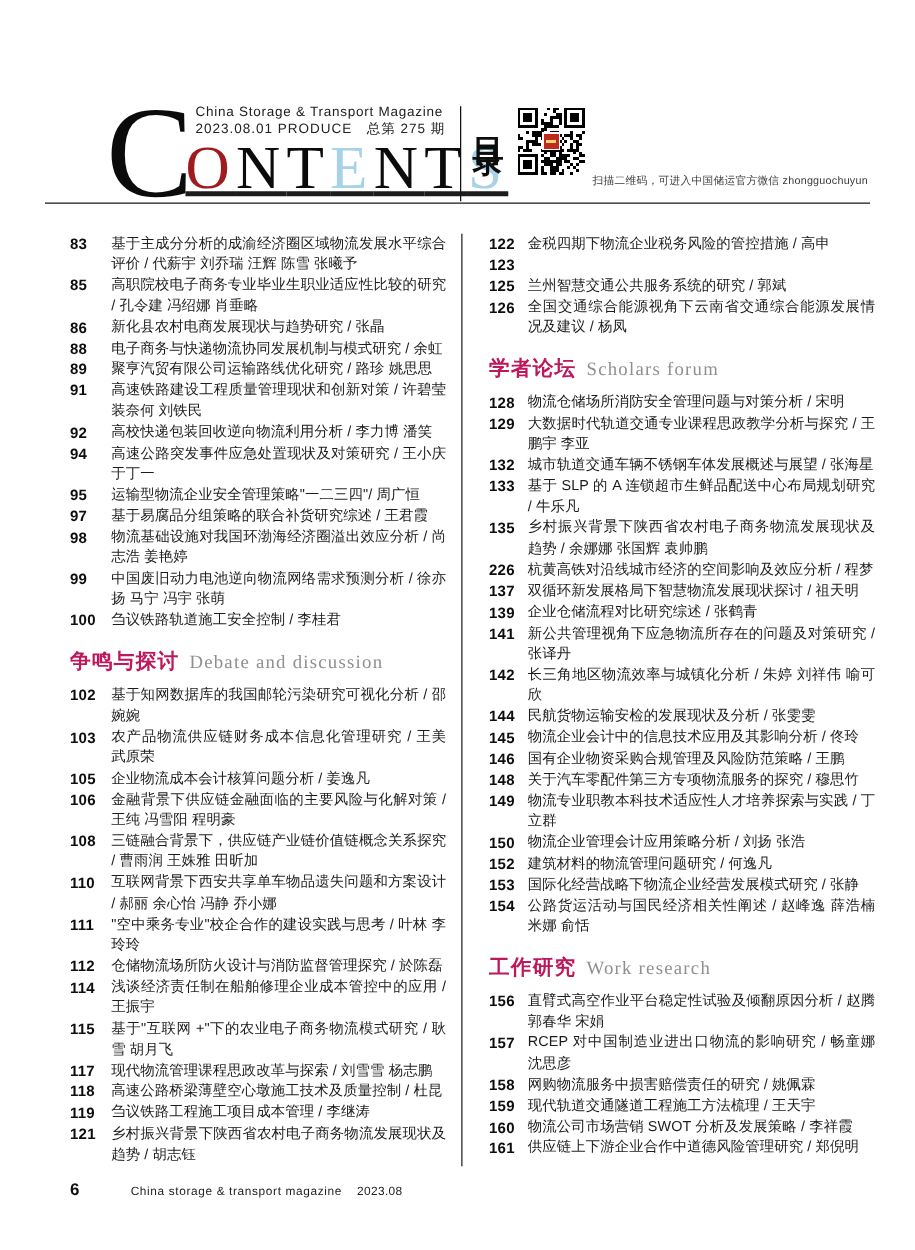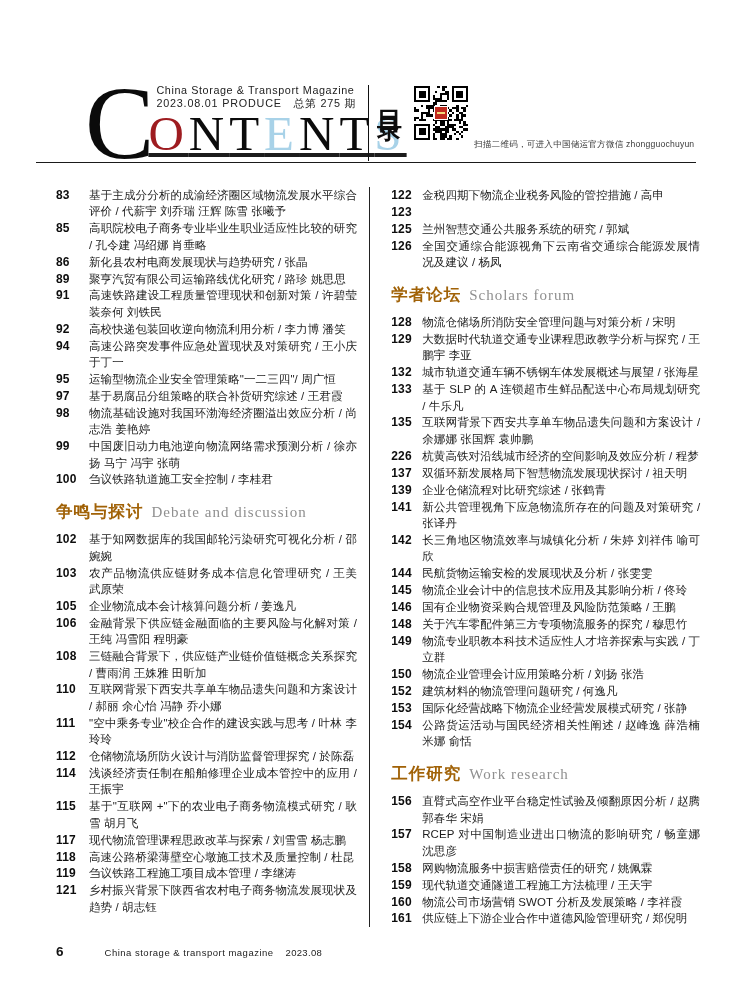--- a/index.html
+++ b/index.html
@@ -43,21 +43,21 @@
   .toc-no{
     flex:0 0 33px;font-size:12px;font-weight:700;color:#0d0d0d;
     line-height:16.4px;letter-spacing:0.2px;
   }
   .col-right .toc-no{flex:0 0 31px;}
   .toc-text{
     flex:1;font-size:11.5px;line-height:16.4px;color:#1c1c1c;
     letter-spacing:0.1px;text-align:justify;
   }
   .toc-section{margin:13px 0 8px 0;white-space:nowrap;}
-  .sec-zh{font-size:16.5px;font-weight:700;color:#a16207;letter-spacing:1px;}
+  .sec-zh{font-size:16.5px;font-weight:700;color:#be185d;letter-spacing:1px;}
   .sec-en{
     font-family:"Liberation Serif","DejaVu Serif",serif;
     font-size:15px;color:#8f8f8f;margin-left:8px;letter-spacing:1px;
   }
   
   .footer{position:absolute;top:944px;left:56px;display:flex;align-items:baseline;}
   .page-no{font-size:13.5px;font-weight:600;color:#111;}
   .footer-mag{font-size:9.5px;color:#222;margin-left:41px;letter-spacing:0.5px;}
   .footer-issue{font-size:9.5px;color:#222;margin-left:12px;letter-spacing:0.3px;}
 </style>
@@ -266,20 +266,24 @@
       </div>
       <div class="toc-item">
         <div class="toc-no">85</div>
         <div class="toc-text">高职院校电子商务专业毕业生职业适应性比较的研究 / 孔令建 冯绍娜 肖垂略</div>
       </div>
       <div class="toc-item">
         <div class="toc-no">86</div>
         <div class="toc-text">新化县农村电商发展现状与趋势研究 / 张晶</div>
       </div>
       <div class="toc-item">
+        <div class="toc-no">88</div>
+        <div class="toc-text">电子商务与快递物流协同发展机制与模式研究 / 余虹</div>
+      </div>
+      <div class="toc-item">
         <div class="toc-no">89</div>
         <div class="toc-text">聚亨汽贸有限公司运输路线优化研究 / 路珍 姚思思</div>
       </div>
       <div class="toc-item">
         <div class="toc-no">91</div>
         <div class="toc-text">高速铁路建设工程质量管理现状和创新对策 / 许碧莹 装奈何 刘铁民</div>
       </div>
       <div class="toc-item">
         <div class="toc-no">92</div>
         <div class="toc-text">高校快递包装回收逆向物流利用分析 / 李力博 潘笑</div>
@@ -395,21 +399,21 @@
       <div class="toc-item">
         <div class="toc-no">132</div>
         <div class="toc-text">城市轨道交通车辆不锈钢车体发展概述与展望 / 张海星</div>
       </div>
       <div class="toc-item">
         <div class="toc-no">133</div>
         <div class="toc-text">基于 SLP 的 A 连锁超市生鲜品配送中心布局规划研究 / 牛乐凡</div>
       </div>
       <div class="toc-item">
         <div class="toc-no">135</div>
-        <div class="toc-text">互联网背景下西安共享单车物品遗失问题和方案设计 / 余娜娜 张国辉 袁帅鹏</div>
+        <div class="toc-text">乡村振兴背景下陕西省农村电子商务物流发展现状及趋势 / 余娜娜 张国辉 袁帅鹏</div>
       </div>
       <div class="toc-item">
         <div class="toc-no">226</div>
         <div class="toc-text">杭黄高铁对沿线城市经济的空间影响及效应分析 / 程梦</div>
       </div>
       <div class="toc-item">
         <div class="toc-no">137</div>
         <div class="toc-text">双循环新发展格局下智慧物流发展现状探讨 / 祖天明</div>
       </div>
       <div class="toc-item">

